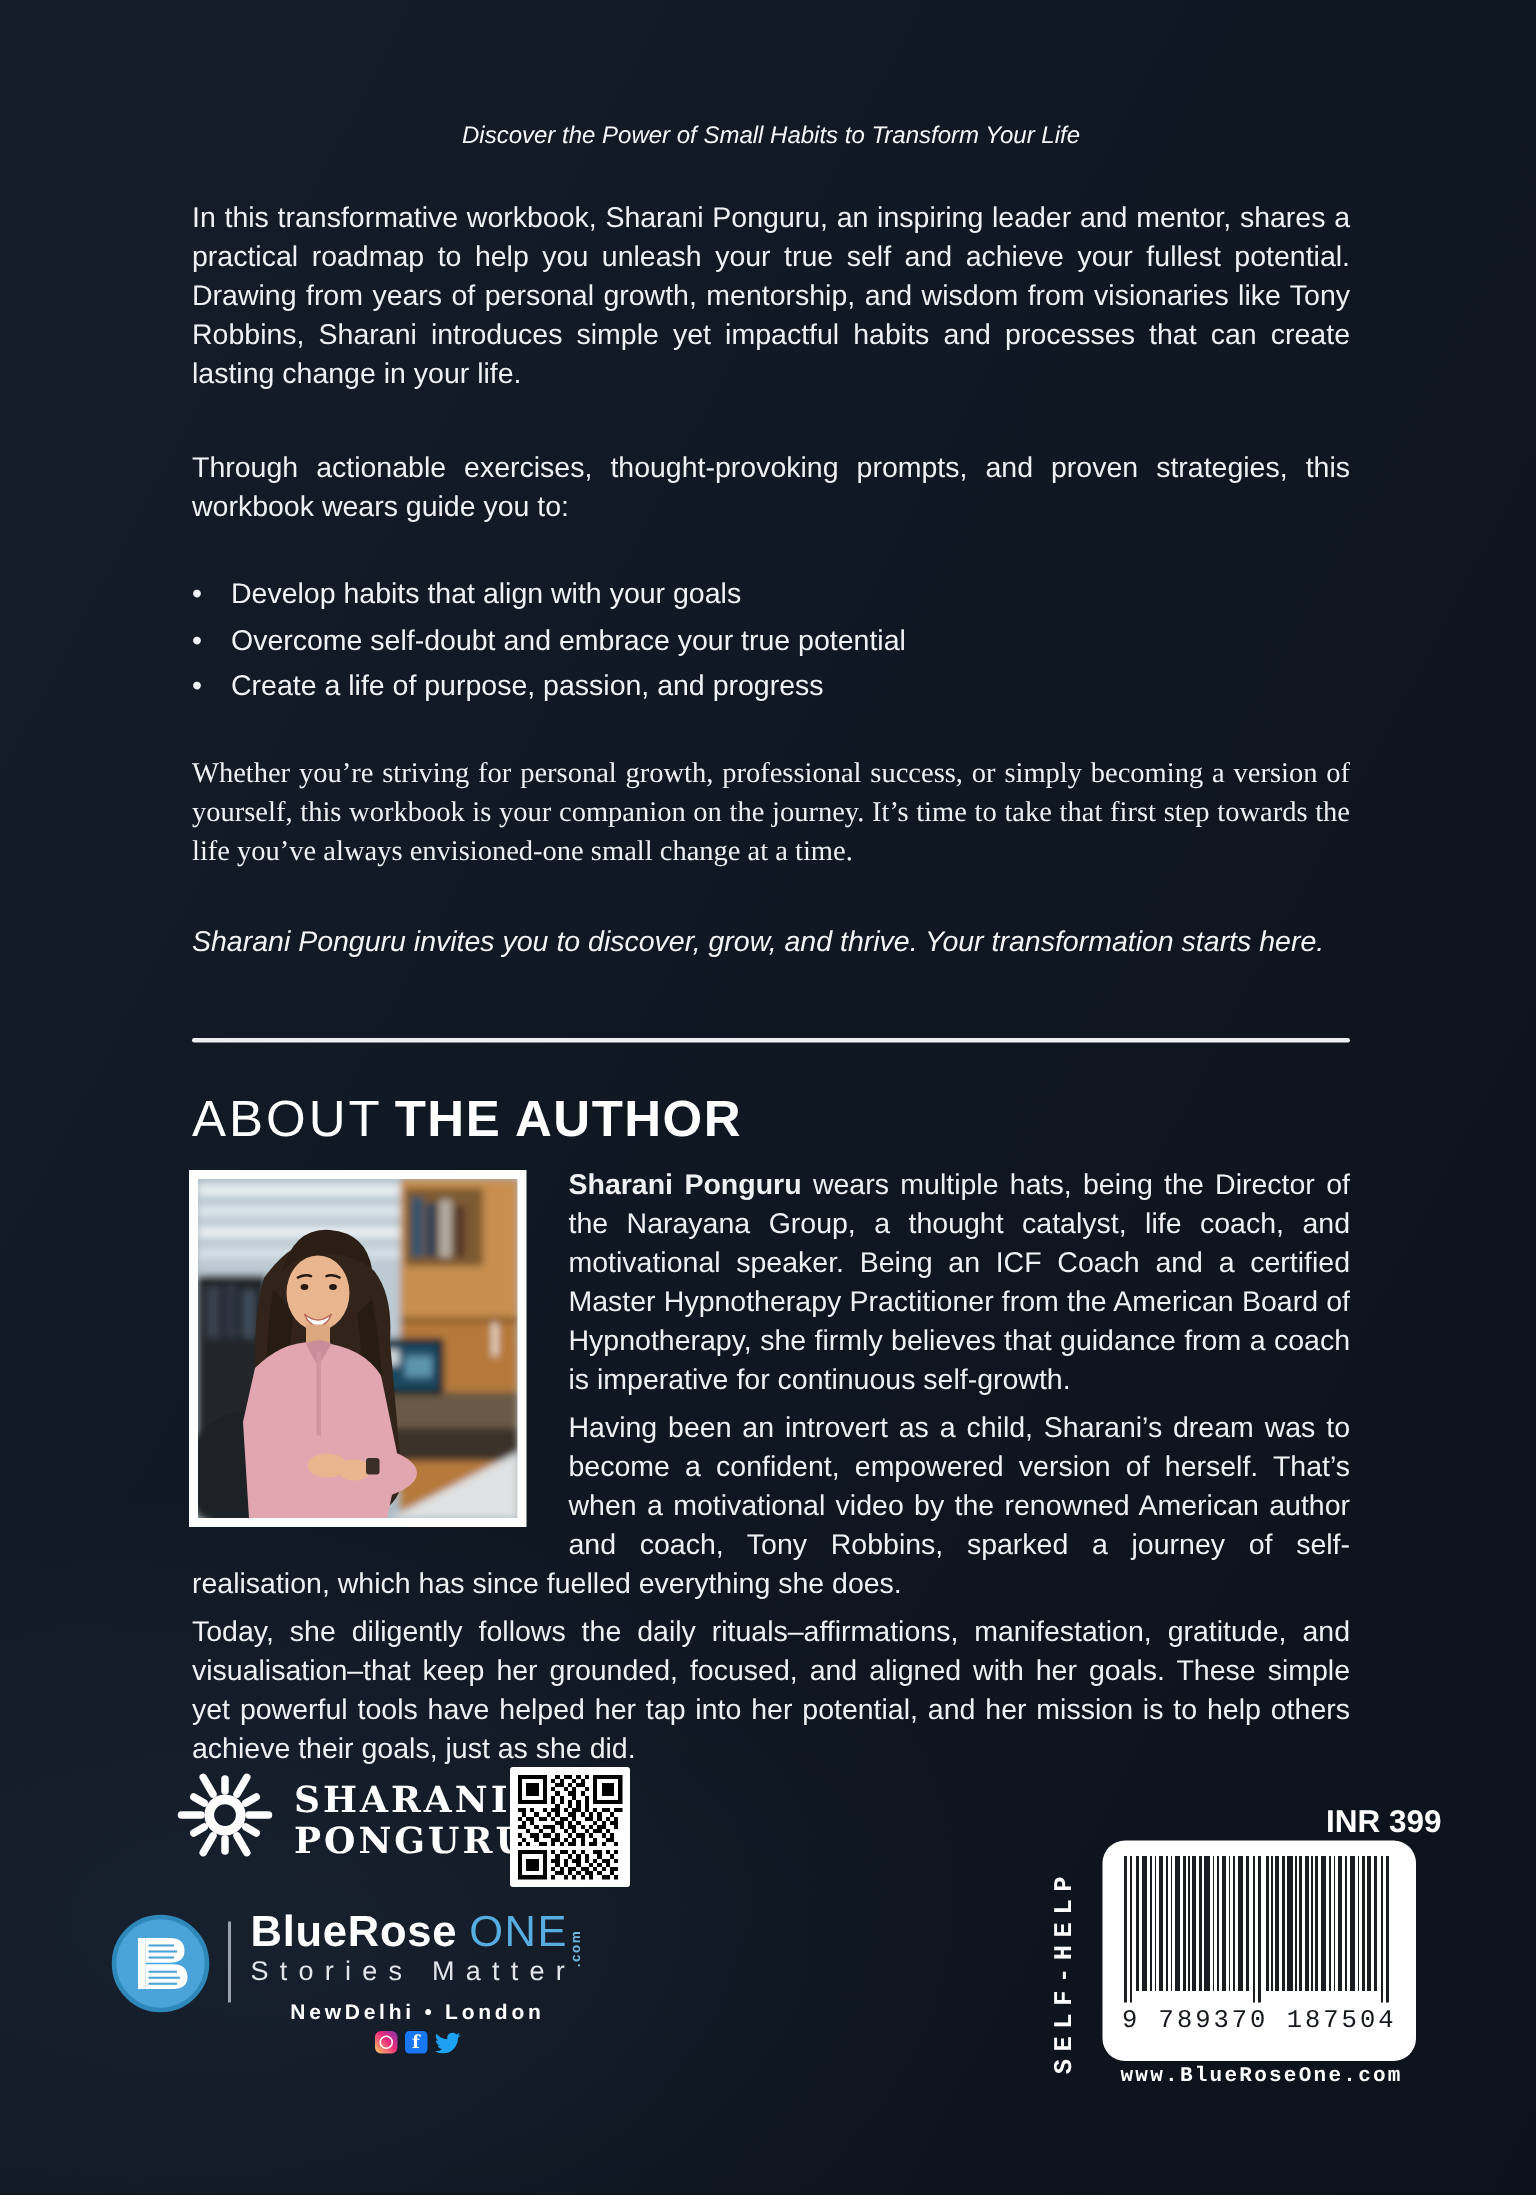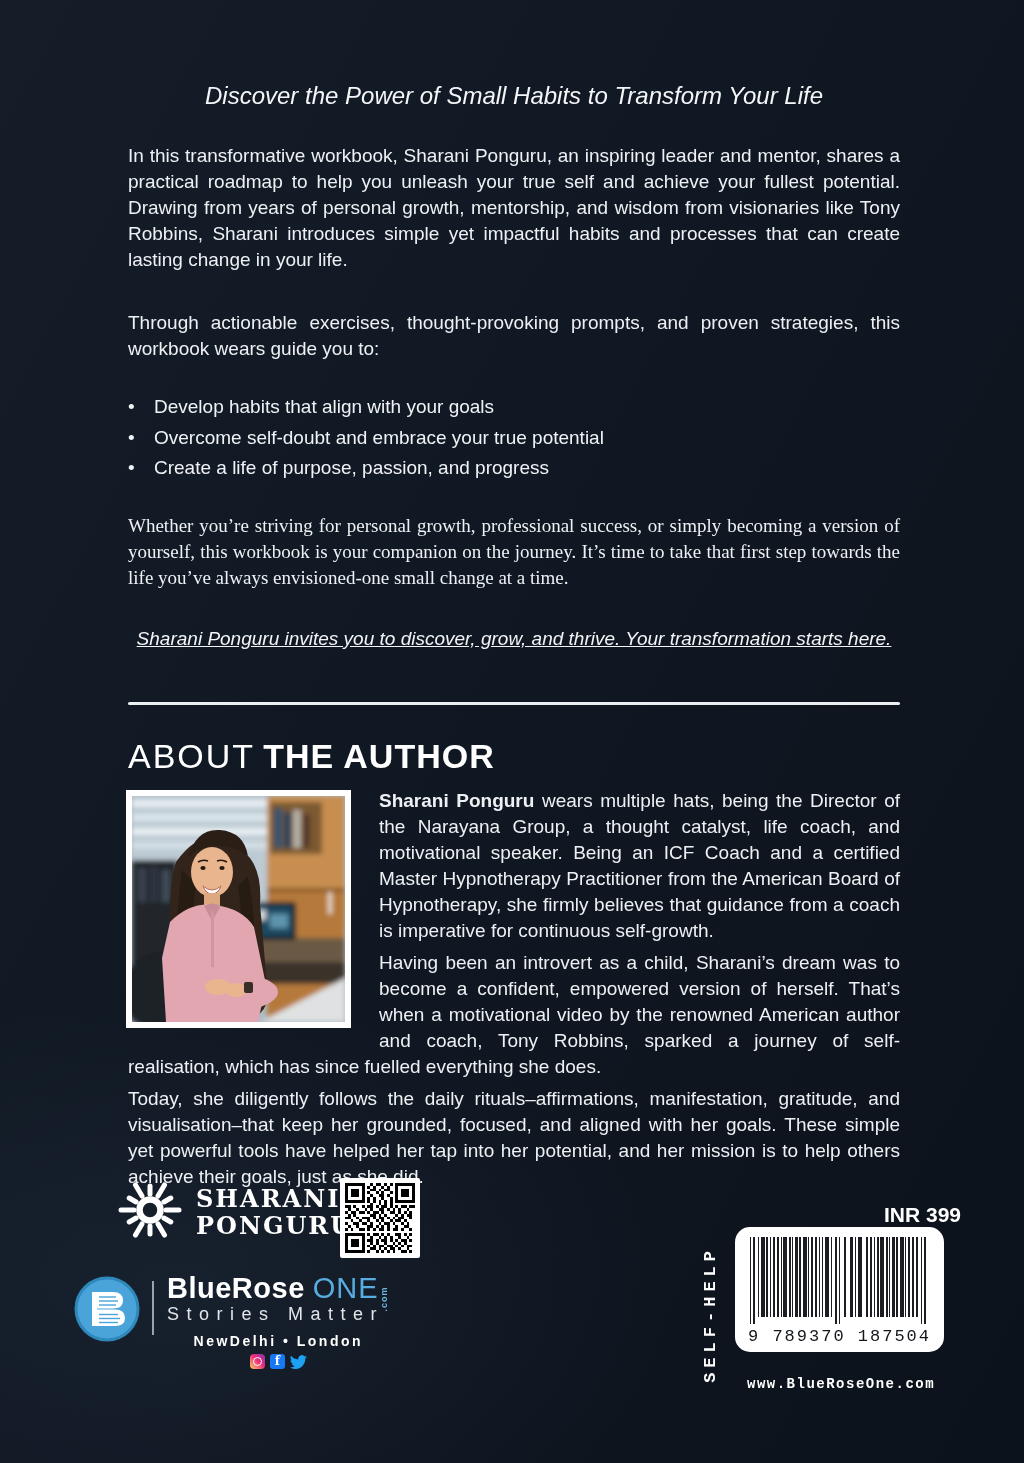--- a/index.html
+++ b/index.html
@@ -7,29 +7,29 @@
   body { height:1463px; overflow:hidden; background:#0c121b; }
   .page {
     position:relative; width:1024px; height:1463px;
     background: linear-gradient(118deg,#141d28 0%, #101823 42%, #0c121b 100%);
     color:#f0f3f6; font-family:"Liberation Sans", sans-serif;
   }
   .page::after { content:""; position:absolute; inset:0;
     background: radial-gradient(ellipse 700px 420px at 18% 88%, rgba(90,115,145,0.10), rgba(0,0,0,0) 70%);
     pointer-events:none; }
   .content { position:relative; padding:0 124px 0 128px; z-index:1; }
-  .tagline { padding-top:82px; text-align:center; font-size:24px; font-style:italic; color:#f4f6f8; }
+  .tagline { padding-top:82px; text-align:center; font-size:16px; font-style:italic; color:#f4f6f8; }
   .body-text { font-size:19px; line-height:26px; text-align:justify; color:#eef1f4; }
   .para1 { margin-top:33px; }
   .para2 { margin-top:37px; }
   .bullets { margin-top:30px; list-style:none; }
   .bullets li { display:flex; font-size:19px; line-height:30.5px; }
   .bullets .dot { width:26px; flex:none; }
   .para3 { margin-top:29px;font-family:Liberation Serif, serif; }
-  .closing { margin-top:37px; text-align:center; font-style:italic; font-size:19px; color:#f2f4f6;text-decoration:underline; }
+  .closing { margin-top:37px; text-align:left; font-style:italic; font-size:19px; color:#f2f4f6; }
   .divider { margin-top:52px; height:3px; background:#eceff2; border-radius:2px; }
   .about-heading { margin-top:32px; font-size:34px; color:#ffffff; font-weight:400; }
   .about-heading .hl { font-weight:400; letter-spacing:2px; }
   .about-heading .hb { font-weight:700; letter-spacing:1px; margin-left:8px; }
   .about-body { margin-top:12px; }
   .about-body p { margin-top:6px; }
   .about-body p:first-of-type { margin-top:0; }
   .photo-frame { float:left; width:225px; height:238px; padding:6px; background:#ffffff;
     margin:2px 28px 6px -2px; }
   .photo-frame svg { display:block; }
@@ -58,21 +58,21 @@
   .pub-social { display:flex; justify-content:center; align-items:center; gap:5px; margin-top:5px; }
   .ig { width:15px; height:15px; border-radius:4px; position:relative;
     background:linear-gradient(45deg,#ffd064,#ee2a7b 55%,#8134af); }
   .ig::after { content:""; position:absolute; inset:3px; border:1.5px solid #ffffff; border-radius:50%; }
   .fb { width:15px; height:15px; border-radius:3px; background:#1877f2; color:#ffffff;
     font-weight:700; font-size:12px; line-height:15px; text-align:center;
     font-family:"DejaVu Serif", serif; }
   .tw svg { width:17px; height:14px; display:block; }
 
   .price { position:absolute; left:884px; top:33px; font-size:21px; font-weight:700; color:#ffffff; }
-  .barcode-box { position:absolute; left:735px; top:57px; width:209px; height:125px;
+  .barcode-box { position:absolute; left:735px; top:57px; width:209px; height:147px;
     background:#ffffff; border-radius:15px; padding:10px 11px 6px; display:flex; flex-direction:column; }
   .bars { width:100%; height:98px; display:block; }
   .isbn { font-family:"Liberation Mono", monospace; font-size:17px; letter-spacing:2px;
     color:#14181d; text-align:center; margin-top:3px; white-space:nowrap; }
   .category { position:absolute; left:701px; top:76px; writing-mode:vertical-rl;
     transform:rotate(180deg); font-family:"Liberation Mono", monospace; font-weight:700;
     font-size:17px; letter-spacing:5px; color:#ffffff; }
   .website { position:absolute; left:747px; top:206px; font-family:"Liberation Mono", monospace;
     font-weight:700; font-size:14px; letter-spacing:1.5px; color:#ffffff; }
 </style>

